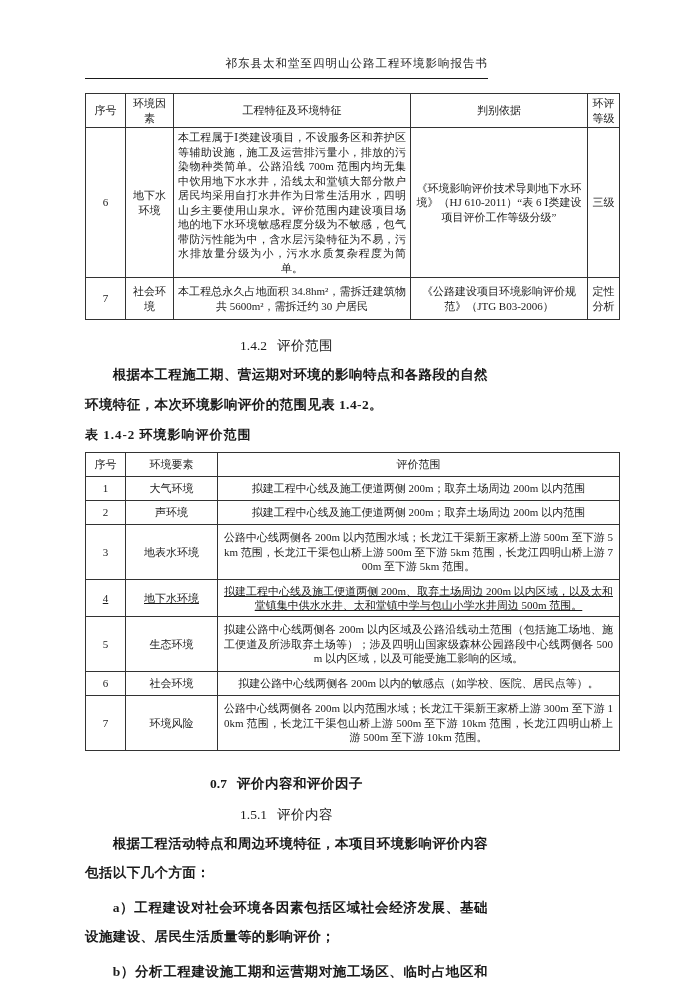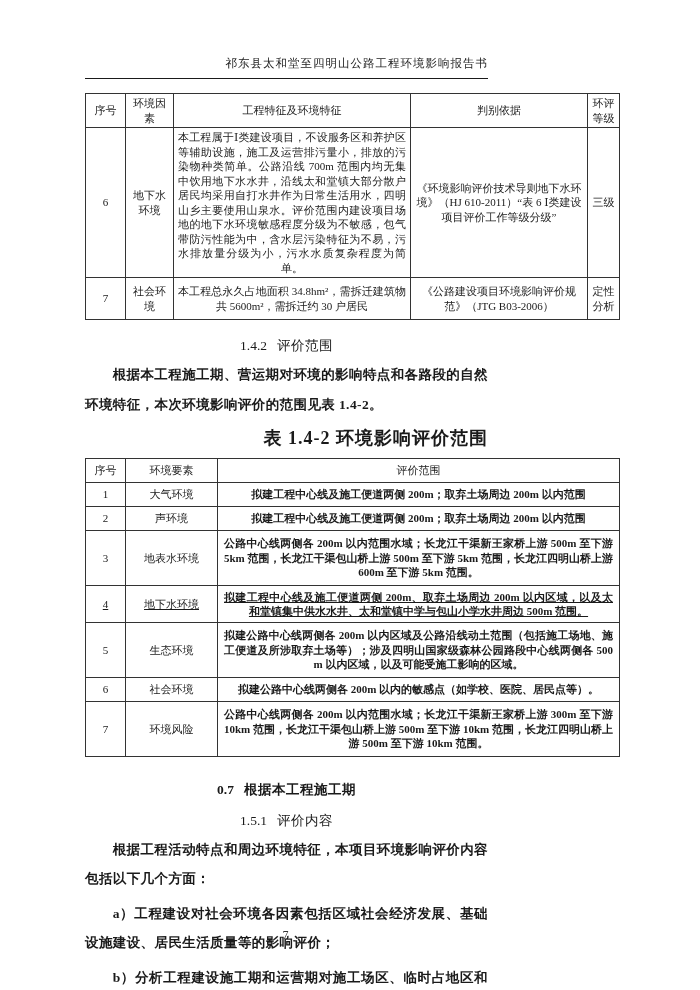--- a/index.html
+++ b/index.html
@@ -54,30 +54,30 @@
     font-size: 13.5px;
     line-height: 2.18;
     text-align: justify;
     text-indent: 2.05em;
     margin-top: 5px;
     letter-spacing: 0.4px;
     font-weight: bold;
   }
   .caption {
     margin-top: 7px;
-    text-align: right;
+    text-align: left;
     font-weight: bold;
-    font-size: 18px;
+    font-size: 13px;
     letter-spacing: 1px;
   }
   .table2 { margin-top: 8px; }
   .table2 col.c-no     { width: 40px; }
   .table2 col.c-elem   { width: 92px; }
   .table2 col.c-scope  { width: 402px; }
-  .table2 td.scope { padding: 2px 6px; font-weight: bold; }
+  .table2 td.scope { padding: 2px 6px; }
   .underline-row td, .underline-row td * { text-decoration: underline; }
   .page-number {
     position: absolute;
     left: 0; right: 0;
     bottom: 47px;
     text-align: center;
     font-size: 12px;
     color: #333;
   }
 </style>
@@ -147,21 +147,21 @@
       <td class="scope">拟建工程中心线及施工便道两侧 200m；取弃土场周边 200m 以内范围</td>
     </tr>
     <tr style="height:24px">
       <td>2</td>
       <td>声环境</td>
       <td class="scope">拟建工程中心线及施工便道两侧 200m；取弃土场周边 200m 以内范围</td>
     </tr>
     <tr style="height:55px">
       <td>3</td>
       <td>地表水环境</td>
-      <td class="scope just-center">公路中心线两侧各 200m 以内范围水域；长龙江干渠新王家桥上游 500m 至下游 5km 范围，长龙江干渠包山桥上游 500m 至下游 5km 范围，长龙江四明山桥上游 600m 至下游 5km 范围。</td>
+      <td class="scope just-center">公路中心线两侧各 200m 以内范围水域；长龙江干渠新王家桥上游 500m 至下游 5km 范围，长龙江干渠包山桥上游 500m 至下游 5km 范围，长龙江四明山桥上游 700m 至下游 5km 范围。</td>
     </tr>
     <tr style="height:37px" class="underline-row">
       <td>4</td>
       <td>地下水环境</td>
       <td class="scope just-center">拟建工程中心线及施工便道两侧 200m、取弃土场周边 200m 以内区域，以及太和堂镇集中供水水井、太和堂镇中学与包山小学水井周边 500m 范围。</td>
     </tr>
     <tr style="height:55px">
       <td>5</td>
       <td>生态环境</td>
       <td class="scope just-center">拟建公路中心线两侧各 200m 以内区域及公路沿线动土范围（包括施工场地、施工便道及所涉取弃土场等）；涉及四明山国家级森林公园路段中心线两侧各 500m 以内区域，以及可能受施工影响的区域。</td>
@@ -173,21 +173,21 @@
     </tr>
     <tr style="height:55px">
       <td>7</td>
       <td>环境风险</td>
       <td class="scope just-center">公路中心线两侧各 200m 以内范围水域；长龙江干渠新王家桥上游 300m 至下游 10km 范围，长龙江干渠包山桥上游 500m 至下游 10km 范围，长龙江四明山桥上游 500m 至下游 10km 范围。</td>
     </tr>
   </tbody>
     </table>
 
   <div class="sec-heading bold" style="margin-top:24px">
-    <span class="num">0.7</span><span>根据本工程施工期</span>
+    <span class="num">0.7</span><span>评价内容和评价因子</span>
   </div>
 
   <div class="sec-heading" style="margin-top:13px">
     <span class="num">1.5.1</span><span>评价内容</span>
   </div>
 
   <p class="para">根据工程活动特点和周边环境特征，本项目环境影响评价内容包括以下几个方面：</p>
 
   <p class="para">a）工程建设对社会环境各因素包括区域社会经济发展、基础设施建设、居民生活质量等的影响评价；</p>
 

